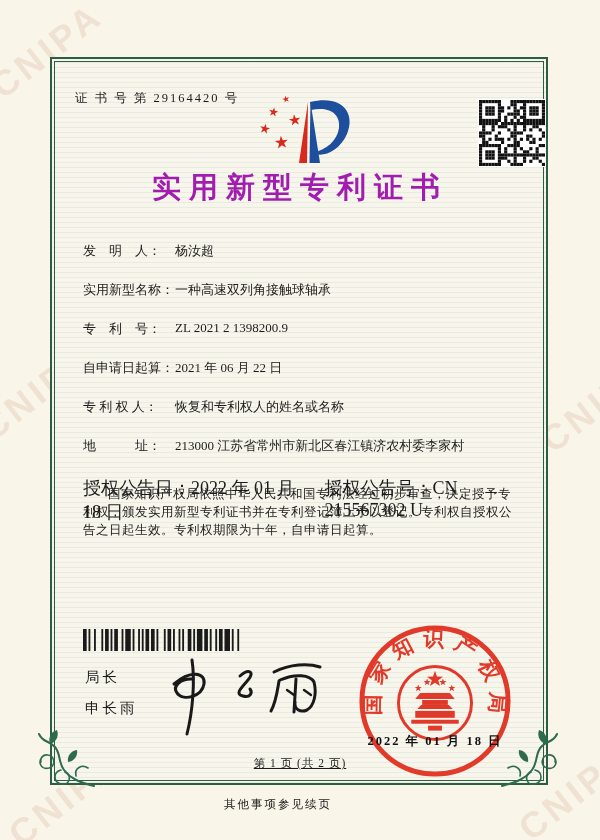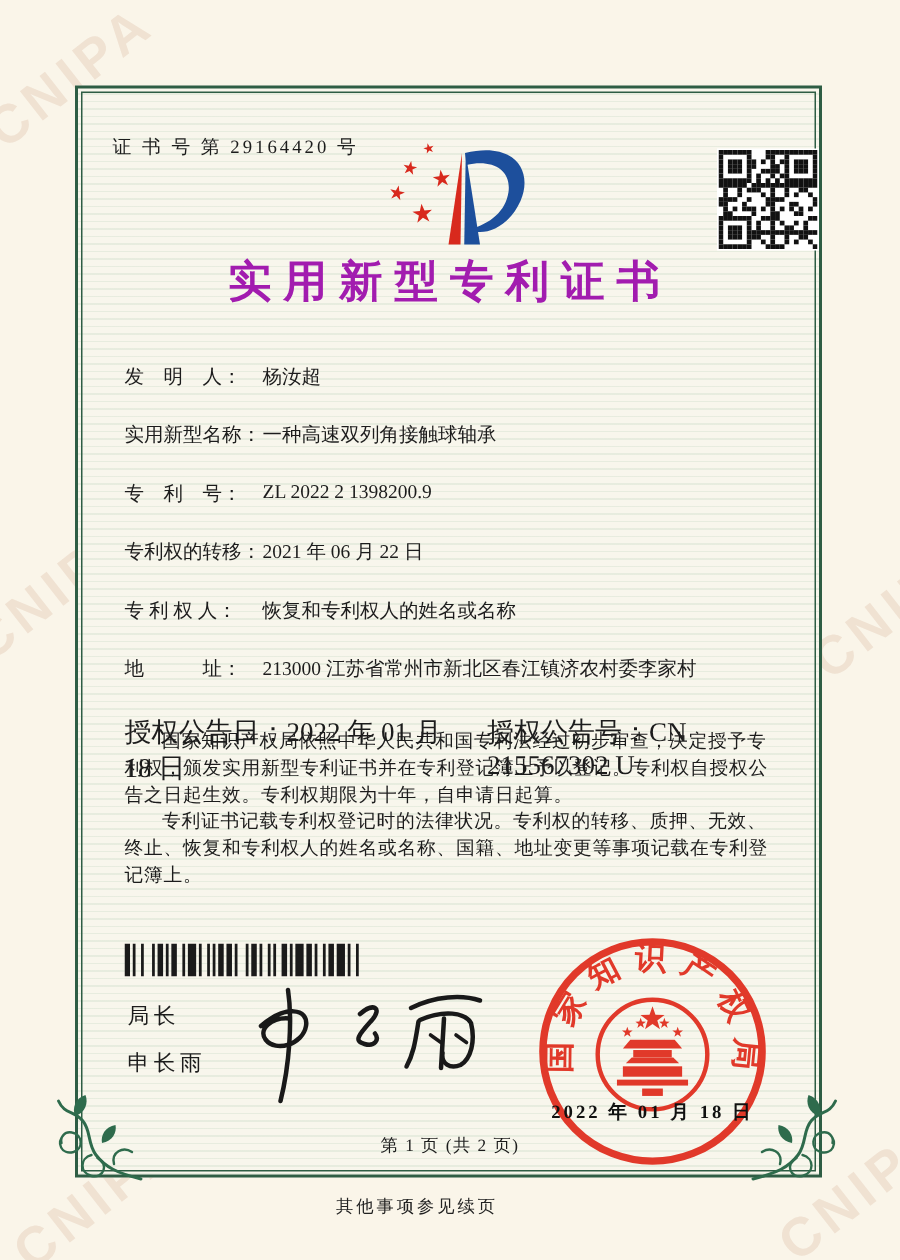--- a/index.html
+++ b/index.html
@@ -46,21 +46,21 @@
   .barcode{position:absolute;left:83px;top:629px;}
   .signer{position:absolute;left:85px;top:668px;font-size:14.5px;
     font-family:"Liberation Sans","DejaVu Sans",sans-serif;letter-spacing:3px;}
   .signer div{margin-bottom:12px;}
   .signature{position:absolute;left:148px;top:648px;}
   .seal{position:absolute;left:356px;top:622px;width:158px;height:158px;}
   .seal-date{
     position:absolute;left:352px;top:733px;width:166px;text-align:center;
     font-size:12.5px;letter-spacing:2px;color:#111;font-weight:bold;
   }
-  .page-num{position:absolute;left:0;top:756px;width:600px;text-align:center;font-size:11.5px;letter-spacing:1px;}
+  .page-num{position:absolute;left:0;top:756px;width:600px;text-align:center;font-size:11.5px;letter-spacing:1px;text-decoration:underline;}
   .footer-note{position:absolute;left:0;top:797px;width:556px;text-align:center;font-size:11.5px;letter-spacing:2px;color:#222;}
   .corner{position:absolute;}
 </style>
 </head>
 <body>
 
 <span class="wm" style="left:-18px;top:30px;">CNIPA</span>
 <span class="wm" style="left:318px;top:96px;">CNIPA</span>
 <span class="wm" style="left:-28px;top:372px;">CNIPA</span>
 <span class="wm" style="left:532px;top:384px;">CNIPA</span>
@@ -358,24 +358,24 @@
   <div class="field-row">
     <span class="field-label">发　明　人：</span>
     <span class="field-value">杨汝超</span>
   </div>
   <div class="field-row">
     <span class="field-label">实用新型名称：</span>
     <span class="field-value">一种高速双列角接触球轴承</span>
   </div>
   <div class="field-row">
     <span class="field-label">专　利　号：</span>
-    <span class="field-value">ZL 2022 2 1398200.9</span>
-  </div>
-  <div class="field-row">
-    <span class="field-label">专利权的转移：</span>
+    <span class="field-value">ZL 2021 2 1398200.9</span>
+  </div>
+  <div class="field-row">
+    <span class="field-label">自申请日起算：</span>
     <span class="field-value">2021 年 06 月 22 日</span>
   </div>
   <div class="field-row">
     <span class="field-label">专 利 权 人：</span>
     <span class="field-value">恢复和专利权人的姓名或名称</span>
   </div>
   <div class="field-row">
     <span class="field-label">地　　　址：</span>
     <span class="field-value">213000 江苏省常州市新北区春江镇济农村委李家村</span>
   </div>
@@ -384,21 +384,20 @@
       <span>授权公告日：</span><span>2022 年 01 月 18 日</span>
     </span>
     <span class="g2">
       <span>授权公告号：</span><span>CN 215567302 U</span>
     </span>
   </div>
 </div>
 
 <div class="paras">
   <p>国家知识产权局依照中华人民共和国专利法经过初步审查，决定授予专利权，颁发实用新型专利证书并在专利登记簿上予以登记。专利权自授权公告之日起生效。专利权期限为十年，自申请日起算。</p>
-  <p>专利证书记载专利权登记时的法律状况。专利权的转移、质押、无效、终止、恢复和专利权人的姓名或名称、国籍、地址变更等事项记载在专利登记簿上。</p>
 </div>
 
 <div class="barcode"><svg width="158" height="22" viewBox="0 0 86 22" preserveAspectRatio="none">
       <rect x="0" y="0" width="2" height="22" fill="#1a1a1a"></rect>
       <rect x="3" y="0" width="1" height="22" fill="#1a1a1a"></rect>
       <rect x="6" y="0" width="1" height="22" fill="#1a1a1a"></rect>
       <rect x="10" y="0" width="1" height="22" fill="#1a1a1a"></rect>
       <rect x="12" y="0" width="2" height="22" fill="#1a1a1a"></rect>
       <rect x="15" y="0" width="1" height="22" fill="#1a1a1a"></rect>
       <rect x="17" y="0" width="2" height="22" fill="#1a1a1a"></rect>

